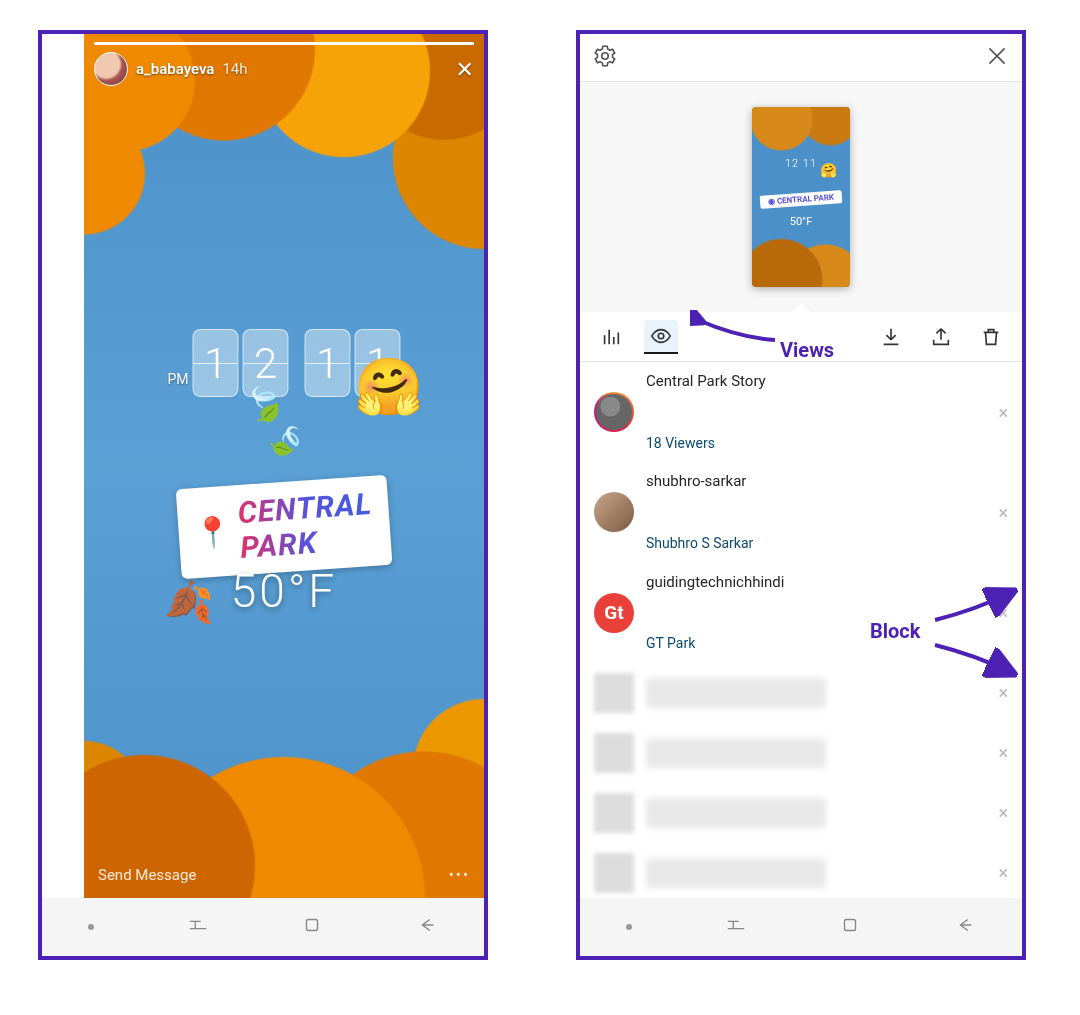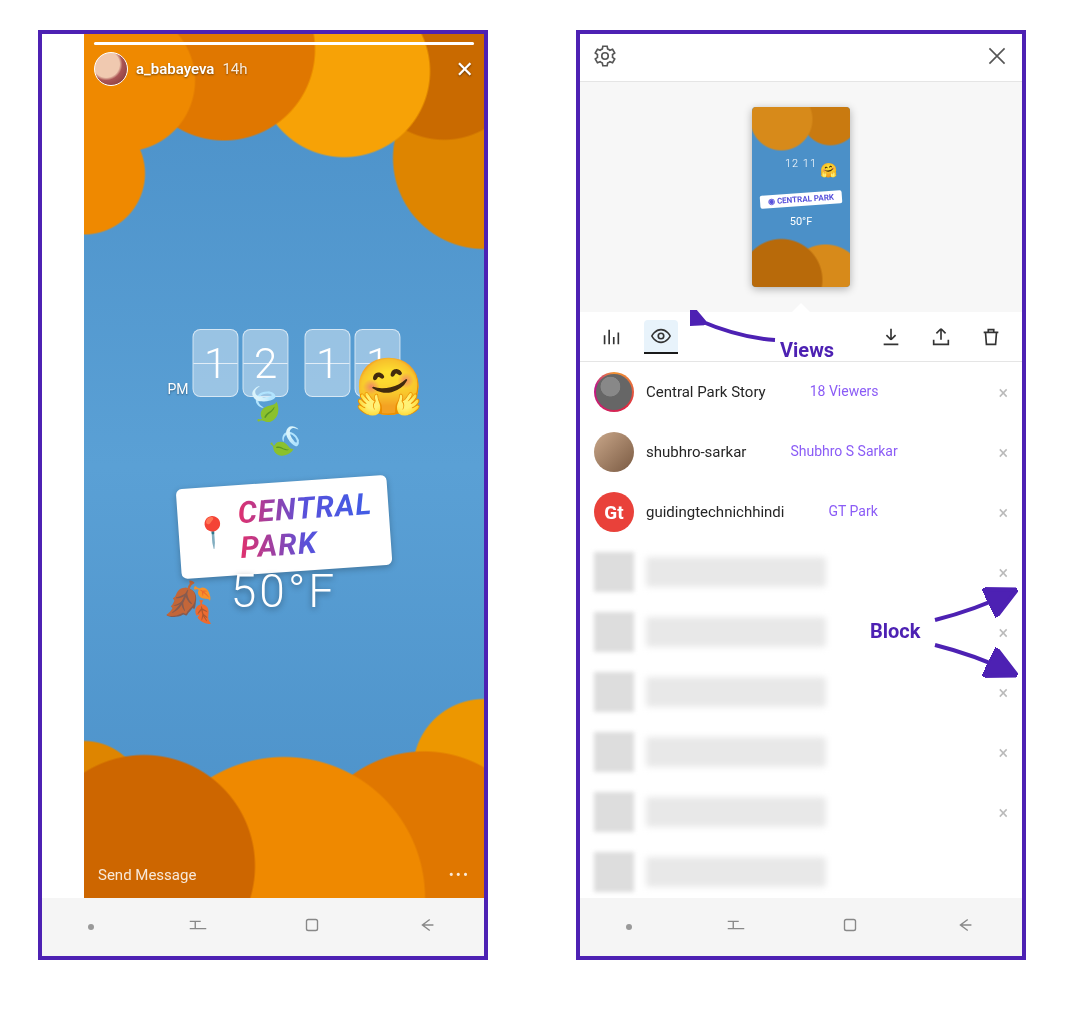--- a/index.html
+++ b/index.html
@@ -66,21 +66,21 @@
     border:1px solid #fff;
   }
   .story-user{font-weight:600;}
   .story-time{opacity:.85;}
   .story-close{margin-left:auto;font-size:22px;color:#fff;cursor:pointer;}
   .clock {
     position:absolute; top:295px; left:50%; transform:translateX(-50%);
     display:flex; align-items:center; gap:4px;
   }
   .clock-pm{
-    color:#fff;font-size:14px;align-self:flex-end;margin-bottom:0;
+    color:#fff;font-size:14px;align-self:flex-end;margin-bottom:10px;
     text-shadow:0 1px 2px rgba(0,0,0,.4);
   }
   .flip{
     width:46px;height:68px;border-radius:8px;
     background:rgba(255,255,255,.4);border:1px solid rgba(255,255,255,.6);
     color:#fff;font-size:42px;font-weight:300;display:flex;align-items:center;justify-content:center;
     position:relative;
   }
   .flip::after{content:"";position:absolute;left:0;right:0;top:50%;height:1px;background:rgba(255,255,255,.7);}
   .hug{position:absolute;top:320px;right:60px;font-size:56px;}
@@ -157,23 +157,23 @@
   .viewer-list{overflow:hidden;}
   .viewer-row{
     display:flex;align-items:center;gap:12px;padding:10px 14px;min-height:58px;
   }
   .v-av{width:40px;height:40px;border-radius:50%;flex-shrink:0;}
   .av-ring{background:conic-gradient(#f09433,#e6683c,#dc2743,#cc2366,#bc1888,#f09433);padding:2px;}
   .av-ring .inner{width:100%;height:100%;border-radius:50%;background:#ddd;
      background-image:radial-gradient(circle at 40% 35%, #888 0 30%, #666 32% 100%);}
   .av2{background:linear-gradient(135deg,#c9a78a,#7a5a42);}
   .av3{background:#e9413a;color:#fff;display:flex;align-items:center;justify-content:center;font-weight:700;font-size:19px;}
-  .v-txt{display:flex;flex-direction:row;line-height:1.25;gap:44px;}
+  .v-txt{display:flex;flex-direction:column;line-height:1.25;gap:44px;}
   .v-title{font-size:15px;color:#262626;}
-  .v-sub{font-size:14px;color:#8b5cf6;}
+  .v-sub{font-size:14px;color:#0c4a6e;}
   .v-x{margin-left:auto;color:#bbb;font-size:18px;cursor:pointer;}
   .blur-row .blur-av{width:40px;height:40px;background:#ddd;filter:blur(2px);}
   .b1{background:#d0b49a;} .b2{background:#cba3c0;} .b3{background:#e0b050;}
   .b4{background:#b8c0a8;} .b5{background:#c080b0;} .b6{background:#c8b898;}
   .blur-row .blur-txt{width:180px;height:30px;background:#e8e8e8;filter:blur(3px);border-radius:3px;}
 
   
   .ann{position:absolute;color:#4d21b3;font-weight:700;font-size:20px;pointer-events:none;}
   .ann-views{left:780px;top:338px;}
   .ann-block{left:870px;top:619px;}

